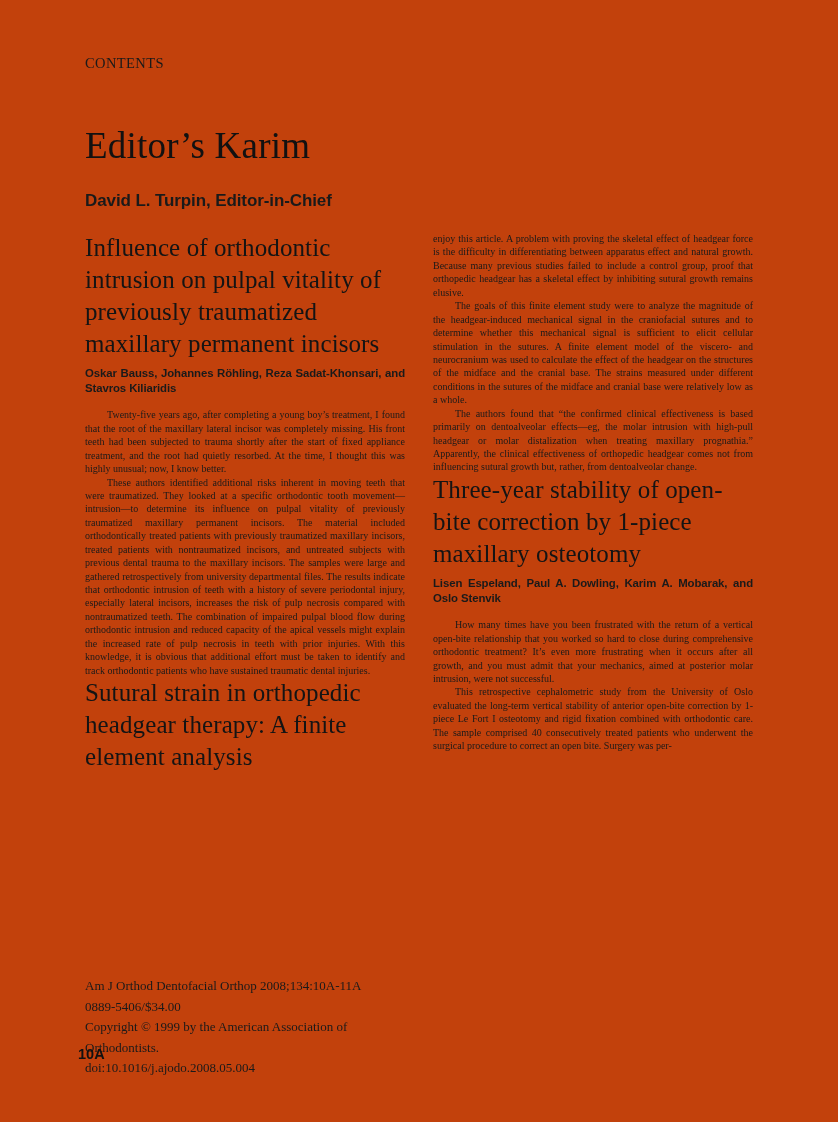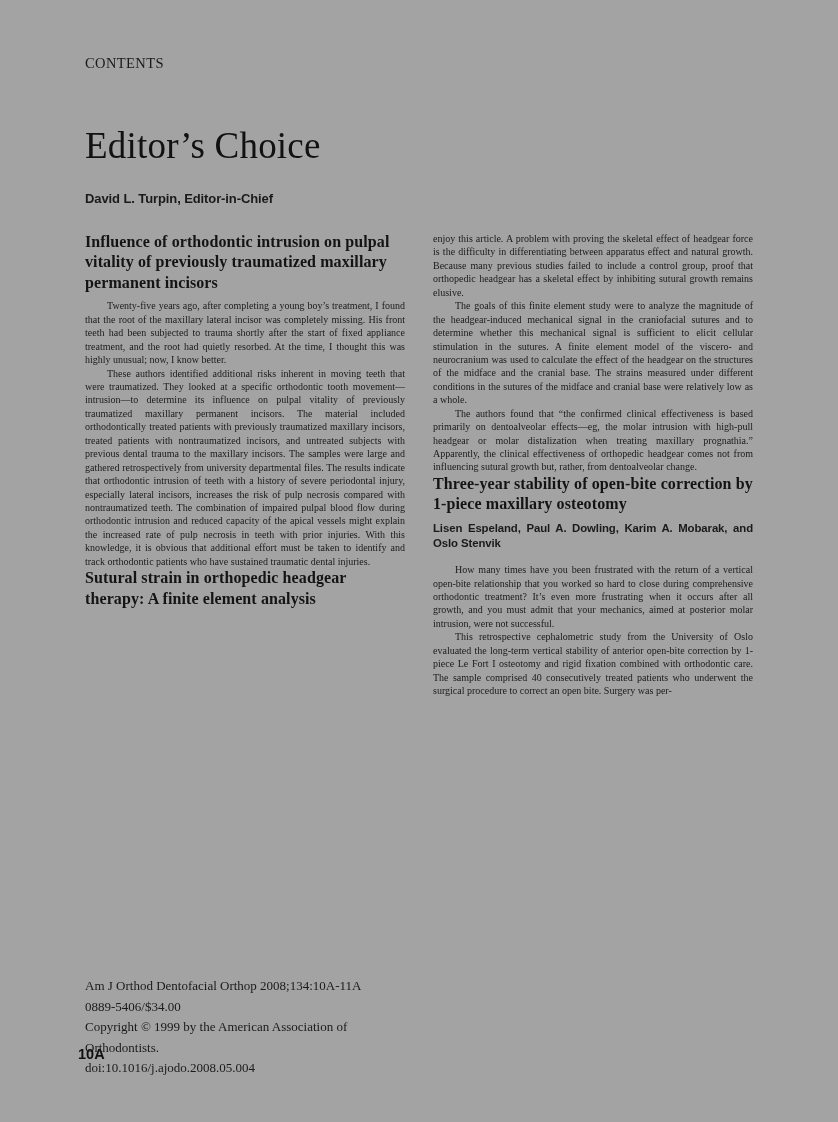--- a/index.html
+++ b/index.html
@@ -13,21 +13,21 @@
     position: relative;
     font-family: "Liberation Serif", "DejaVu Serif", serif;
     color: #1a1a1a;
     overflow: hidden;
   }
   .page {
     position: absolute;
     left: 0; top: 0;
     width: 838px;
     height: 1122px;
-    background: #a3a3a3;
+    background: #c2410c;
   }
   .content {
     position: absolute;
     left: 85px;
     top: 55px;
     width: 676px;
   }
   .running-head {
     font-family: "Liberation Serif", "DejaVu Serif", serif;
     font-size: 14.5px;
@@ -39,21 +39,21 @@
     font-family: "Liberation Serif", "DejaVu Serif", serif;
     font-size: 37px;
     font-weight: normal;
     line-height: 1;
     margin: 55px 0 0 0;
     color: #111;
     letter-spacing: 0.2px;
   }
   .byline {
     font-family: "Liberation Sans", "DejaVu Sans", sans-serif;
-    font-size: 13px;
+    font-size: 17px;
     font-weight: bold;
     margin: 27px 0 0 0;
     color: #1a1a1a;
     letter-spacing: -0.1px;
   }
   .columns {
     position: absolute;
     left: 85px;
     top: 232px;
     width: 676px;
@@ -62,22 +62,22 @@
   .col {
     position: absolute;
     top: 0;
     width: 320px;
   }
   .col-left { left: 0; }
   .col-right { left: 348px; }
 
   h2.art-title {
     font-family: "Liberation Serif", "DejaVu Serif", serif;
-    font-size: 16px;
-    font-weight: bold;
+    font-size: 25px;
+    font-weight: normal;
     line-height: 1.28;
     margin: 0 0 6px 0;
     color: #141414;
     letter-spacing: 0.1px;
   }
   .authors {
     font-family: "Liberation Sans", "DejaVu Sans", sans-serif;
     font-size: 11.4px;
     font-weight: bold;
     line-height: 1.33;
@@ -119,30 +119,31 @@
     color: #111;
   }
 </style>
 </head>
 <body>
 
 <div class="page">
 
   <div class="content">
     <div class="running-head">CONTENTS</div>
-    <h1 class="masthead">Editor’s Choice</h1>
+    <h1 class="masthead">Editor’s Karim</h1>
     <div class="byline">David L. Turpin, Editor-in-Chief</div>
   </div>
 
   <div class="columns">
 
     <div class="col col-left">
 
       <div>
         <h2 class="art-title">Influence of orthodontic intrusion on pulpal vitality of previously traumatized maxillary permanent incisors</h2>
+        <div class="authors">Oskar Bauss, Johannes Röhling, Reza Sadat-Khonsari, and Stavros Kiliaridis</div>
         <p class="body-par">Twenty-five years ago, after completing a young boy’s treatment, I found that the root of the maxillary lateral incisor was completely missing. His front teeth had been subjected to trauma shortly after the start of fixed appliance treatment, and the root had quietly resorbed. At the time, I thought this was highly unusual; now, I know better.</p>
         <p class="body-par">These authors identified additional risks inherent in moving teeth that were traumatized. They looked at a specific orthodontic tooth movement—intrusion—to determine its influence on pulpal vitality of previously traumatized maxillary permanent incisors. The material included orthodontically treated patients with previously traumatized maxillary incisors, treated patients with nontraumatized incisors, and untreated subjects with previous dental trauma to the maxillary incisors. The samples were large and gathered retrospectively from university departmental files. The results indicate that orthodontic intrusion of teeth with a history of severe periodontal injury, especially lateral incisors, increases the risk of pulp necrosis compared with nontraumatized teeth. The combination of impaired pulpal blood flow during orthodontic intrusion and reduced capacity of the apical vessels might explain the increased rate of pulp necrosis in teeth with prior injuries. With this knowledge, it is obvious that additional effort must be taken to identify and track orthodontic patients who have sustained traumatic dental injuries.</p>
       </div>
 
       <div class="gap-before-title">
         <h2 class="art-title">Sutural strain in orthopedic headgear therapy: A finite element analysis</h2>
       </div>
 
     </div>
 

